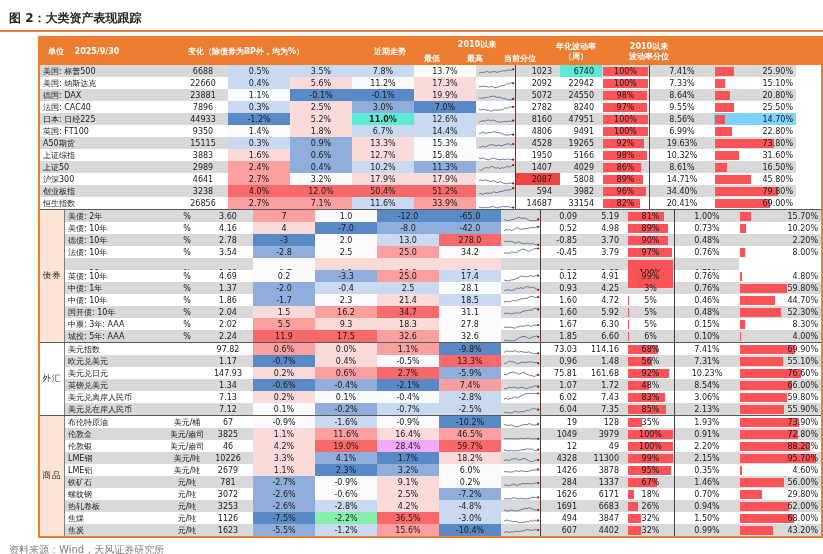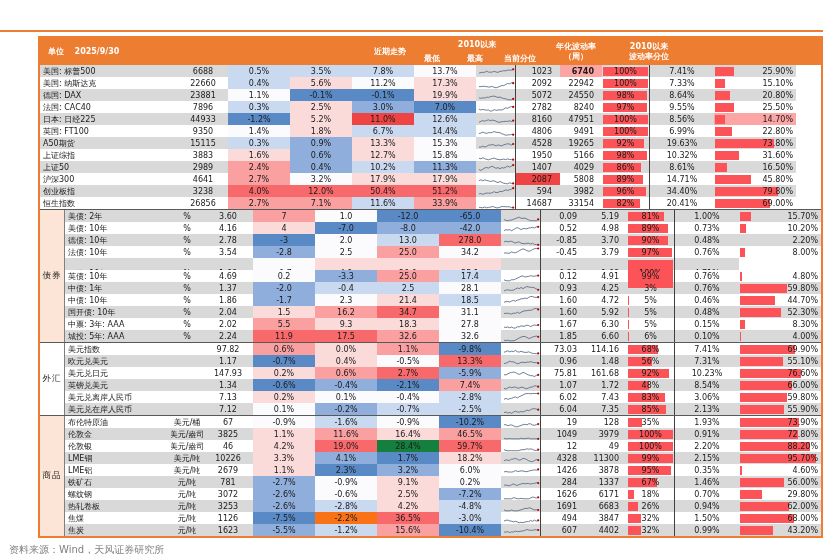--- a/index.html
+++ b/index.html
@@ -35,27 +35,29 @@
   .barwrap{position:relative;width:100%;height:100%;}
   .bar{position:absolute;left:1px;top:1.5px;bottom:1.5px;background:#FB5357;}
   .bartext{position:absolute;inset:0;display:flex;align-items:center;justify-content:center;}
   .bartext.right{justify-content:flex-end;padding-right:3px;}
   .source{position:absolute;left:9px;top:543px;font-size:10px;color:#7f7f7f;}
 </style>
 </head>
 <body>
 <div class="page">
 
+  <div class="fig-title">图 2：大类资产表现跟踪</div>
   <div class="top-rule"></div>
 
   <div class="tbl">
     <div class="thead">
       <div class="hB hcell">单位</div>
       <div class="hC hcell">2025/9/30</div>
       <div class="hD hstack">
+        <div class="htop">变化（除债券为BP外，均为%）</div>
       </div>
       <div class="hE hcell">近期走势</div>
       <div class="hF hstack">
         <div class="htop">2010以来</div>
         <div class="hbot">
           <div class="hsub" style="width:44px">最低</div>
           <div class="hsub" style="width:42px">最高</div>
           <div class="hsub" style="width:48px">当前分位</div>
         </div>
       </div>
@@ -79,21 +81,21 @@
               <div class="c chg" style="background: rgb(201, 217, 239);">3.5%</div>
               <div class="c chg" style="background: rgb(201, 217, 239);">7.8%</div>
               <div class="c chg" style="background: rgb(251, 251, 254);">13.7%</div>
               <div class="c spark" style="background: rgb(217, 217, 217);">
                 <svg width="38" height="11" viewBox="0 0 38 11">
                   <polyline points="2.0,7.2 3.9,6.5 5.8,6.3 7.7,6.3 9.6,5.2 11.5,6.1 13.4,6.2 15.3,6.0 17.2,5.4 19.1,6.0 21.0,6.4 22.9,5.3 24.8,5.3 26.7,4.6 28.6,4.9 30.5,4.1 32.4,4.2 34.3,4.1 36.2,3.3" fill="none" stroke="#5b6e87" stroke-width="0.9"></polyline>
                   <circle cx="36.2" cy="3.3" r="1.1" fill="#c00000"></circle>
                 </svg>
               </div>
               <div class="c num" style="background: rgb(217, 217, 217);">1023</div>
-              <div class="c num" style="background: #fca5a5; font-weight: bold;">6740</div>
+              <div class="c num" style="background: #5eead4;">6740</div>
               <div class="c pbar" style="background: rgb(217, 217, 217);">
                 <div class="barwrap">
                   <div class="bar" style="width: calc(100% - 2px);"></div>
                   <div class="bartext">100%</div>
                 </div>
               </div>
               <div class="c " style="background: rgb(217, 217, 217);">7.41%</div>
               <div class="c " style="background: rgb(217, 217, 217);">
                 <div class="barwrap">
                   <div class="bar" style="width: calc(25.9% - 2px);"></div>
@@ -190,38 +192,38 @@
                   <div class="bartext right">25.50%</div>
                 </div>
               </div>
             </div>
             <div class="row">
               <div class="c name" style="background: rgb(217, 217, 217);">日本: 日经225</div>
               <div class="c " style="background: rgb(217, 217, 217);"></div>
               <div class="c " style="background: rgb(217, 217, 217);">44933</div>
               <div class="c chg" style="background: rgb(90, 138, 198);">-1.2%</div>
               <div class="c chg" style="background: rgb(251, 219, 218);">5.2%</div>
-              <div class="c chg" style="background: #ef4444;">11.0%</div>
+              <div class="c chg" style="background: #5eead4; font-weight: bold;">11.0%</div>
               <div class="c chg" style="background: rgb(201, 217, 239);">12.6%</div>
               <div class="c spark" style="background: rgb(217, 217, 217);">
                 <svg width="38" height="11" viewBox="0 0 38 11">
                   <polyline points="2.0,8.3 3.9,7.3 5.8,6.6 7.7,7.2 9.6,6.4 11.5,5.9 13.4,6.6 15.3,6.2 17.2,6.4 19.1,7.2 21.0,8.2 22.9,8.2 24.8,7.7 26.7,7.5 28.6,7.3 30.5,7.5 32.4,6.8 34.3,7.5 36.2,6.6" fill="none" stroke="#5b6e87" stroke-width="0.9"></polyline>
                   <circle cx="36.2" cy="6.6" r="1.1" fill="#c00000"></circle>
                 </svg>
               </div>
               <div class="c num" style="background: rgb(217, 217, 217);">8160</div>
               <div class="c num" style="background: rgb(217, 217, 217);">47951</div>
               <div class="c pbar" style="background: rgb(217, 217, 217);">
                 <div class="barwrap">
                   <div class="bar" style="width: calc(100% - 2px);"></div>
                   <div class="bartext">100%</div>
                 </div>
               </div>
               <div class="c " style="background: rgb(217, 217, 217);">8.56%</div>
-              <div class="c " style="background: #fca5a5;">
+              <div class="c " style="background: #7dd3fc;">
                 <div class="barwrap">
                   <div class="bar" style="width: calc(14.7% - 2px);"></div>
                   <div class="bartext right">14.70%</div>
                 </div>
               </div>
             </div>
             <div class="row">
               <div class="c name" style="background: rgb(255, 255, 255);">英国: FT100</div>
               <div class="c " style="background: rgb(255, 255, 255);"></div>
               <div class="c " style="background: rgb(255, 255, 255);">9350</div>
@@ -1015,21 +1017,21 @@
                   <div class="bartext right">72.80%</div>
                 </div>
               </div>
             </div>
             <div class="row">
               <div class="c name" style="background: rgb(255, 255, 255);">伦敦银</div>
               <div class="c " style="background: rgb(255, 255, 255);">美元/盎司</div>
               <div class="c " style="background: rgb(255, 255, 255);">46</div>
               <div class="c chg" style="background: rgb(251, 219, 218);">4.2%</div>
               <div class="c chg" style="background: rgb(248, 105, 107);">19.0%</div>
-              <div class="c chg" style="background: #15803d;">28.4%</div>
+              <div class="c chg" style="background: #f0abfc;">28.4%</div>
               <div class="c chg" style="background: rgb(248, 105, 107);">59.7%</div>
               <div class="c spark" style="background: rgb(255, 255, 255);">
                 <svg width="38" height="11" viewBox="0 0 38 11">
                   <polyline points="2.0,8.6 3.9,9.5 5.8,9.8 7.7,9.7 9.6,9.6 11.5,9.8 13.4,9.7 15.3,9.8 17.2,9.5 19.1,8.8 21.0,8.7 22.9,8.6 24.8,7.8 26.7,8.2 28.6,7.9 30.5,8.4 32.4,9.4 34.3,9.4 36.2,8.7" fill="none" stroke="#5b6e87" stroke-width="0.9"></polyline>
                   <circle cx="36.2" cy="8.7" r="1.1" fill="#c00000"></circle>
                 </svg>
               </div>
               <div class="c num" style="background: rgb(255, 255, 255);">12</div>
               <div class="c num" style="background: rgb(255, 255, 255);">49</div>
               <div class="c pbar" style="background: rgb(255, 255, 255);">
@@ -1194,21 +1196,21 @@
                   <div class="bar" style="width: calc(62% - 2px);"></div>
                   <div class="bartext right">62.00%</div>
                 </div>
               </div>
             </div>
             <div class="row">
               <div class="c name" style="background: rgb(255, 255, 255);">焦煤</div>
               <div class="c " style="background: rgb(255, 255, 255);">元/吨</div>
               <div class="c " style="background: rgb(255, 255, 255);">1126</div>
               <div class="c chg" style="background: rgb(90, 138, 198);">-7.5%</div>
-              <div class="c chg" style="background: #f97316;">-2.2%</div>
+              <div class="c chg" style="background: #86efac;">-2.2%</div>
               <div class="c chg" style="background: rgb(248, 105, 107);">36.5%</div>
               <div class="c chg" style="background: rgb(201, 217, 239);">-3.0%</div>
               <div class="c spark" style="background: rgb(255, 255, 255);">
                 <svg width="38" height="11" viewBox="0 0 38 11">
                   <polyline points="2.0,8.1 3.9,7.3 5.8,7.1 7.7,7.9 9.6,8.2 11.5,8.9 13.4,8.3 15.3,8.9 17.2,9.7 19.1,9.3 21.0,9.8 22.9,9.0 24.8,8.7 26.7,8.6 28.6,7.5 30.5,8.3 32.4,7.1 34.3,8.2 36.2,7.3" fill="none" stroke="#5b6e87" stroke-width="0.9"></polyline>
                   <circle cx="36.2" cy="7.3" r="1.1" fill="#c00000"></circle>
                 </svg>
               </div>
               <div class="c num" style="background: rgb(255, 255, 255);">494</div>
               <div class="c num" style="background: rgb(255, 255, 255);">3847</div>

